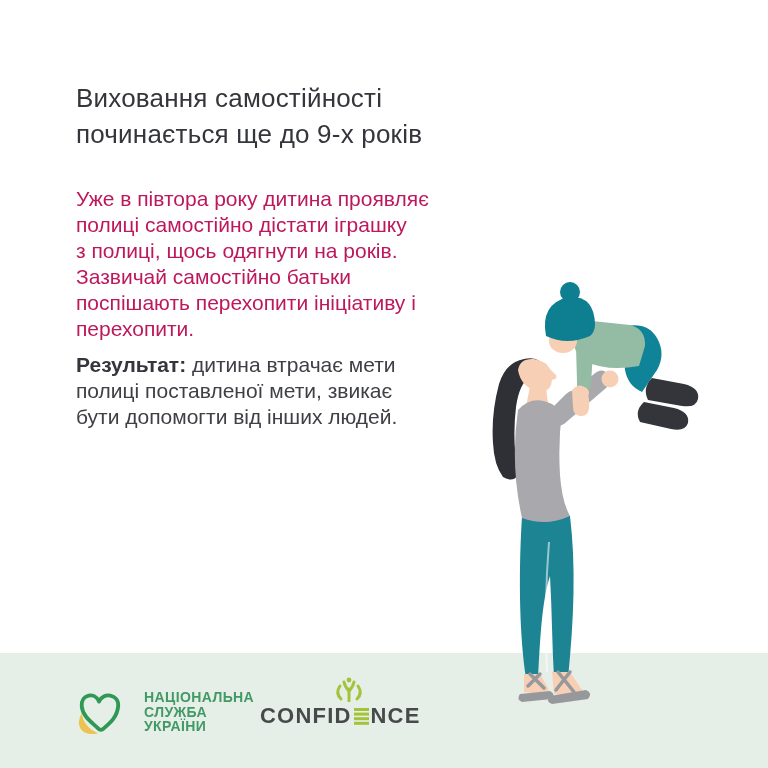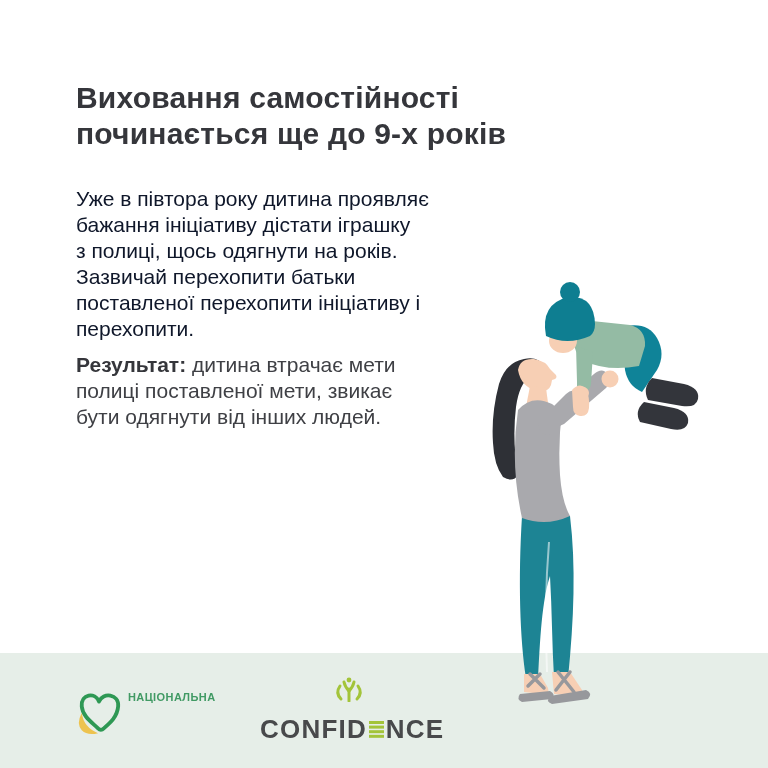--- a/index.html
+++ b/index.html
@@ -1,68 +1,68 @@
 <!DOCTYPE html>
 <html><head>
 <meta charset="utf-8">
 <style>
   html,body{margin:0;padding:0;}
   body{width:768px;height:768px;font-family:"Liberation Sans",sans-serif;}
   .poster{position:relative;width:768px;height:768px;background:#ffffff;overflow:hidden;}
 
   .footer-band{position:absolute;left:0;top:653px;width:768px;height:115px;background:#e6eee8;}
 
-  .heading{position:absolute;left:76px;top:80px;font-size:30px;font-weight:700;
+  .heading{position:absolute;left:76px;top:80px;font-size:26px;font-weight:400;
            line-height:36px;color:#35363b;letter-spacing:.2px;}
   .intro{position:absolute;left:76px;top:186px;font-size:21px;font-weight:400;
          line-height:26px;color:#3f4045;}
   .result{position:absolute;left:76px;top:352px;font-size:21px;font-weight:400;
           line-height:26px;color:#3f4045;}
   .result .bold{font-weight:700;color:#35363b;margin-top:44px;}
 
   .figure{position:absolute;left:460px;top:280px;width:260px;height:460px;}
 
   .nsss{position:absolute;left:76px;top:685px;height:56px;}
   .nsss-heart{position:absolute;left:0;top:2px;}
-  .nsss-text{position:absolute;left:52px;top:5px;font-size:11px;font-weight:700;
+  .nsss-text{position:absolute;left:68px;top:5px;font-size:14px;font-weight:700;
              line-height:14.5px;letter-spacing:.4px;color:#419a64;}
 
   .conf{position:absolute;left:260px;top:676px;}
   .conf-icon{display:block;margin-left:72px;}
-  .conf-word{display:flex;align-items:center;font-size:26px;font-weight:700;
-             letter-spacing:1.2px;color:#48494b;margin-top:12px;}
+  .conf-word{display:flex;align-items:center;font-size:22px;font-weight:700;
+             letter-spacing:1.2px;color:#48494b;margin-top:1px;}
   .conf-word svg{margin:0 2px;}
 </style>
 </head>
 <body>
 
 <div class="poster">
 
   <div class="footer-band" style="background-color: rgb(230, 238, 232);"></div>
 
   <div class="heading" style="color: rgb(53, 54, 59);">
     <div>Виховання самостійності</div>
     <div>починається ще до 9-х років</div>
   </div>
 
-  <div class="intro" style="color: #0f172a;">
+  <div class="intro" style="color: #be185d;">
     <div>Уже в півтора року дитина проявляє</div>
-    <div>бажання ініціативу дістати іграшку</div>
+    <div>полиці самостійно дістати іграшку</div>
     <div>з полиці, щось одягнути на років.</div>
-    <div>Зазвичай перехопити батьки</div>
-    <div>поставленої перехопити ініціативу і</div>
+    <div>Зазвичай самостійно батьки</div>
+    <div>поспішають перехопити ініціативу і</div>
     <div>перехопити.</div>
   </div>
 
   <div class="result">
     <div>
       <span class="bold">Результат:</span><span> дитина втрачає мети</span>
     </div>
     <div>полиці поставленої мети, звикає</div>
-    <div>бути одягнути від інших людей.</div>
+    <div>бути допомогти від інших людей.</div>
   </div>
 
   <svg class="figure" viewBox="0 0 260 460" aria-hidden="true">
 
     <path fill="#2e3036" d="M 64 79 Q 46 82 39 104 Q 31 134 33 163 Q 34 185 43 197 Q 53 203 58 195 Q 52 160 56 127 Q 59 104 71 95 Q 80 89 84 86 Q 78 76 64 79 Z"></path>
     <path fill="#f7cfb4" d="M 58 90 Q 60 78 74 79 Q 86 81 90 89 L 96 95 Q 98 99 92 100 L 91 105 Q 88 113 77 111 Q 61 107 58 90 Z"></path>
     <path fill="#f7cfb4" d="M 70 106 L 86 108 L 89 130 L 66 127 Z"></path>
     <path fill="#1d8494" d="M 62 236 C 58 300 60 360 66 398 L 78 400 C 80 360 82 320 90 296 C 92 330 92 365 94 398 L 108 398 C 114 340 116 285 110 236 Z"></path>
     <path d="M 89 262 Q 84 322 87 392" stroke="#ffffff" stroke-opacity="0.55" stroke-width="2" fill="none"></path>
     <path fill="#f7cfb4" d="M 92 392 L 110 392 L 122 410 Q 124 416 116 416 L 94 414 Z"></path>
@@ -88,20 +88,21 @@
     <path fill="#f7cfb4" d="M 112 110 Q 119 102 126 108 Q 130 118 129 128 Q 128 137 120 136 Q 113 135 113 127 Z"></path>
   </svg>
 
   <div class="nsss">
     <svg class="nsss-heart" width="46" height="52" viewBox="0 0 48 52" aria-hidden="true">
       <path stroke="#2e9854" fill="none" stroke-width="4" stroke-linecap="round" d="M 24 14 C 20 4 5 6 6 19 C 7 30 17 36 23 42 C 25 44 27 44 29 42 C 36 36 43 30 44 19 C 45 6 28 4 24 14"></path>
       <path fill="#edc34f" d="M 6 26 Q 8 41 23 47 Q 12 50 6 44 Q 0 37 6 26 Z"></path>
     </svg>
     <div class="nsss-text" style="color: rgb(65, 154, 100);">
       <div>НАЦІОНАЛЬНА</div>
+      <div>СЛУЖБА УКРАЇНИ</div>
     </div>
   </div>
 
   <div class="conf">
     <svg class="conf-icon" width="34" height="26" viewBox="0 0 34 26" aria-hidden="true">
       <g stroke="#a3c43a" stroke-width="3" fill="none" stroke-linecap="round">
         <path d="M 17 25 L 17 13"></path>
         <path d="M 17 15 Q 13 11 12 6"></path>
         <path d="M 17 15 Q 21 11 22 6"></path>
         <path d="M 9 23 Q 3 17 8 10"></path>

